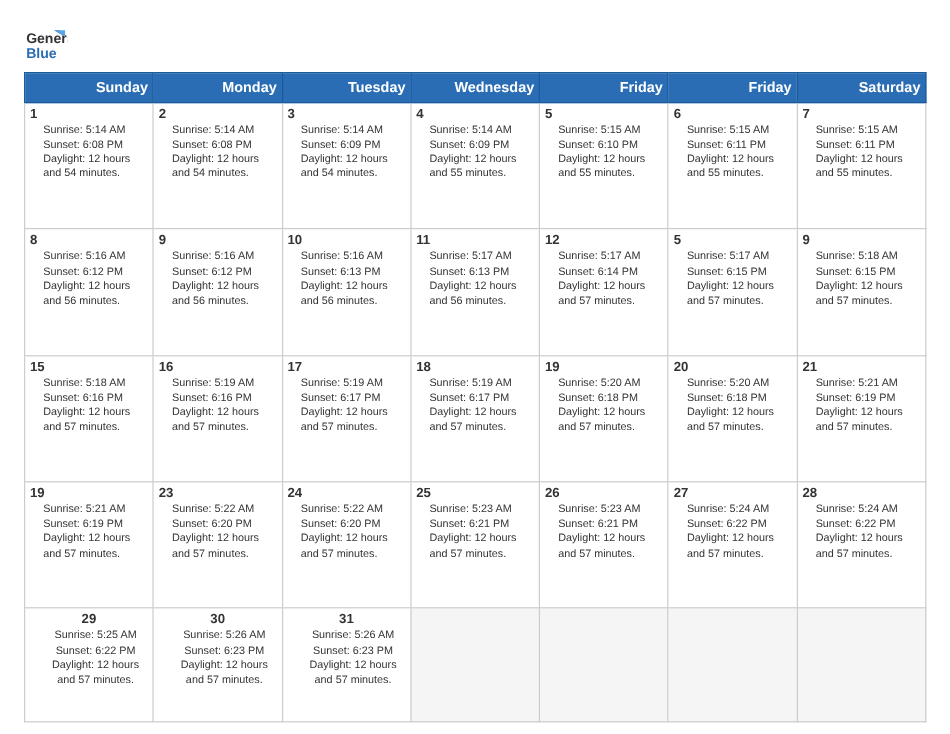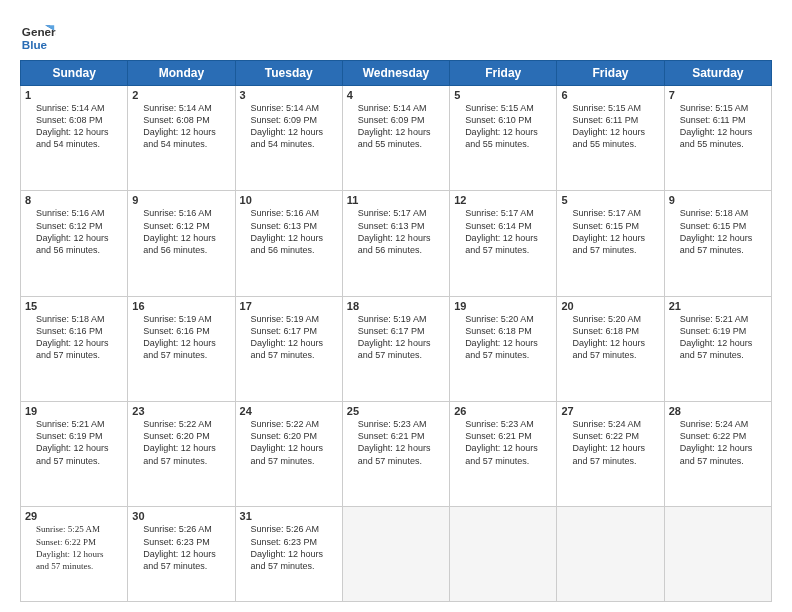--- a/index.html
+++ b/index.html
@@ -51,34 +51,35 @@
       border-collapse: collapse;
       width: 100%;
       table-layout: fixed;
     }
     .calendar th {
       background: #2a6db5;
       color: #fff;
       font-size: 12px;
       font-weight: bold;
       padding: 5px 4px;
-      text-align: center;
+      text-align: right;
       border: 1px solid #1a5a9a;
       margin-top: 31px;
     }
     .calendar td {
       border: 1px solid #ccc;
       vertical-align: top;
       padding: 3px 4px;
       font-size: 9.5px;
       color: #333;
       height: 78px;
     }
     .calendar tr:last-child td {
       height: 70px;
+      text-align: center;
     }
     .day-num {
       font-size: 11px;
       font-weight: bold;
       display: block;
       margin-bottom: 1px;
     }
     .day-info {
       font-size: 9px;
       line-height: 1.35;
@@ -321,21 +322,21 @@
             <span class="day-num">28</span>
             <div class="day-info" style="white-space: pre-line;">Sunrise: 5:24 AM
 Sunset: 6:22 PM
 Daylight: 12 hours
 and 57 minutes.</div>
           </td>
         </tr>
         <tr>
           <td>
             <span class="day-num">29</span>
-            <div class="day-info" style="white-space: pre-line; font-family: Liberation Serif, serif;">Sunrise: 5:25 AM
+            <div class="day-info" style="white-space: pre-line;">Sunrise: 5:25 AM
 Sunset: 6:22 PM
 Daylight: 12 hours
 and 57 minutes.</div>
           </td>
           <td>
             <span class="day-num">30</span>
             <div class="day-info" style="white-space: pre-line;">Sunrise: 5:26 AM
 Sunset: 6:23 PM
 Daylight: 12 hours
 and 57 minutes.</div>

